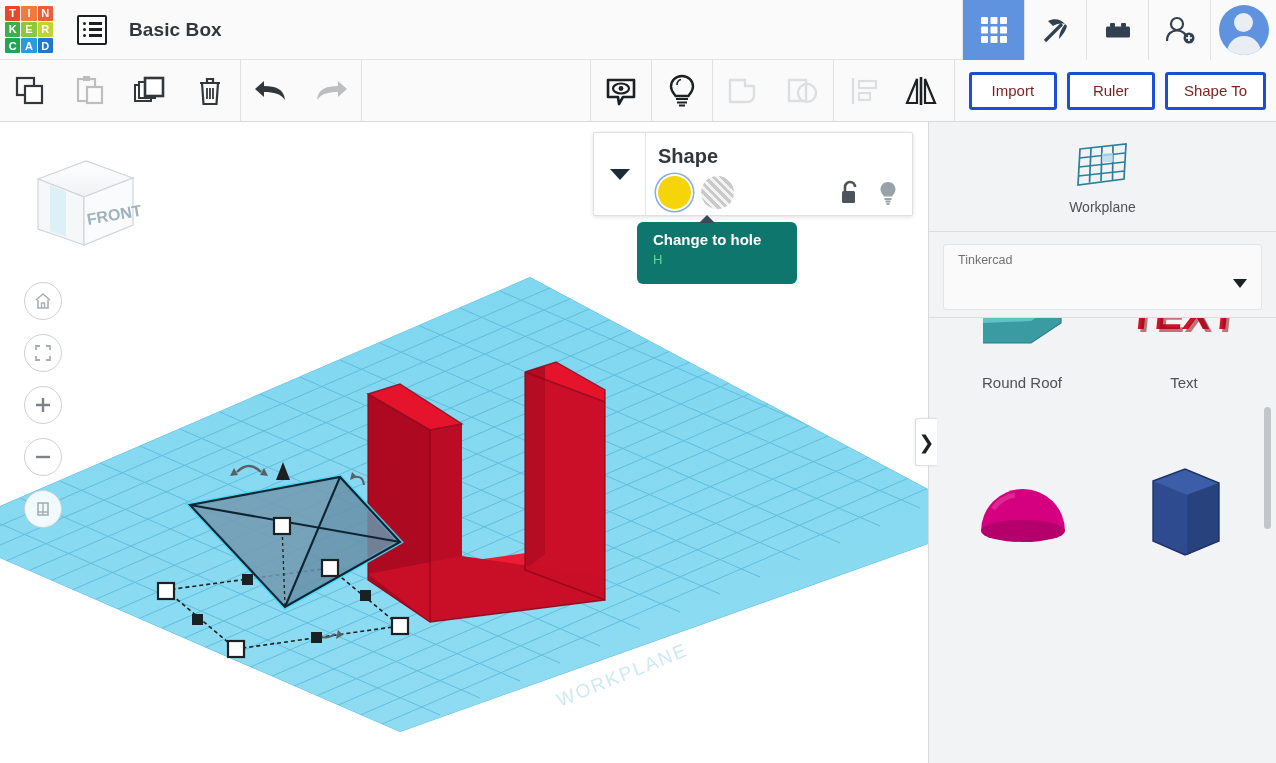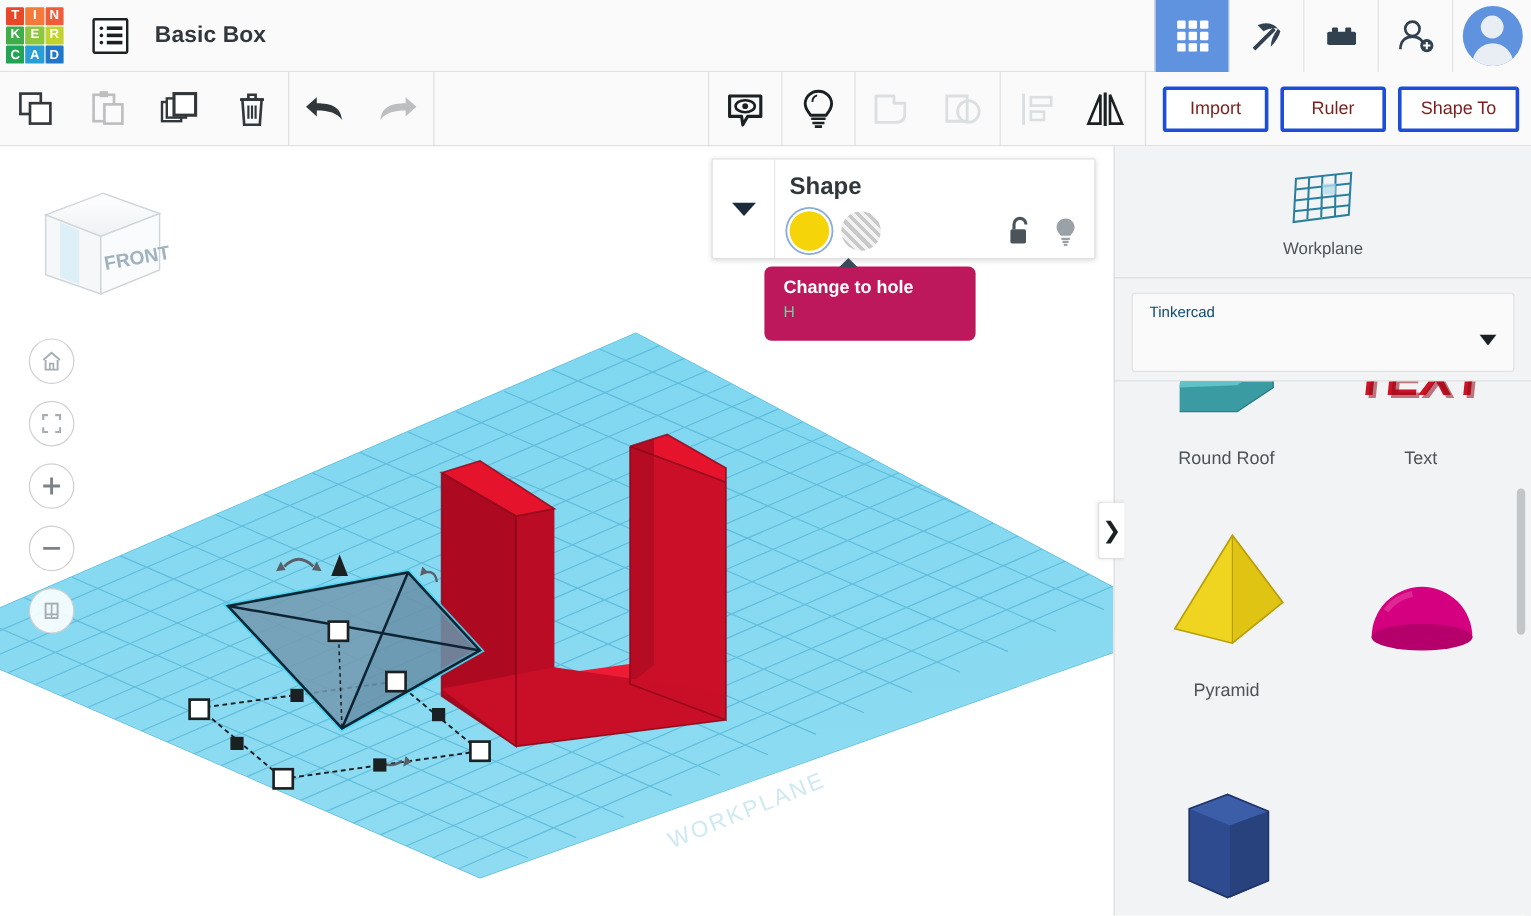--- a/index.html
+++ b/index.html
@@ -125,22 +125,22 @@
   .swatch.solid { background: #f5d40a; box-shadow: 0 0 0 2px #fff, 0 0 0 3.5px #8aadd6; }
   .swatch.hole {
     margin-left: 10px;
     background: repeating-linear-gradient(45deg, #c9c9c9 0 3px, #f2f2f2 3px 6px);
   }
   .sp-right { margin-left: auto; display: flex; align-items: center; gap: 16px; }
   .sp-icon { cursor: pointer; }
 
   
   .tooltip {
-    position: absolute; left: 637px; top: 222px; width: 176px; height: 62px;
-    background: #be185d; border-radius: 6px; padding: 9px 14px 0 16px;
+    position: absolute; left: 637px; top: 222px; width: 160px; height: 62px;
+    background: #0f766e; border-radius: 6px; padding: 9px 14px 0 16px;
     color: #fff;
   }
   .tooltip:before {
     content: ""; position: absolute; left: 62px; top: -7px;
     border-left: 8px solid transparent; border-right: 8px solid transparent;
     border-bottom: 8px solid #3a4a5a;
   }
   .tt-title { font-size: 15px; font-weight: bold; }
   .tt-key { font-size: 13px; color: #5fd8a0; margin-top: 4px; }
 
@@ -165,21 +165,21 @@
   .sb-tool {
     flex: 1; display: flex; flex-direction: column; align-items: center;
     justify-content: center; cursor: pointer; gap: 8px;
   }
   .sb-tool-label { font-size: 14px; color: #4d5256; }
   .sb-dropdown {
     margin: 12px 14px 0 14px; height: 66px; background: #fafafa;
     border: 1px solid #e2e3e4; border-radius: 3px; padding: 8px 14px;
     position: relative; cursor: pointer;
   }
-  .sb-dd-sub { font-size: 12.5px; color: #0c4a6e; }
+  .sb-dd-sub { font-size: 12.5px; color: #737373; }
   .sb-dd-main { font-size: 18px; color: #32373b; margin-top: 3px; }
   .sb-dd-caret {
     position: absolute; right: 14px; top: 34px; width: 0; height: 0;
     border-left: 7px solid transparent; border-right: 7px solid transparent;
     border-top: 9px solid #1b2022;
   }
   .sb-grid {
     position: absolute; top: 196px; left: 0; width: 348px; height: 445px;
     overflow: hidden; background: #f2f3f4;
   }
@@ -639,29 +639,20 @@
           <span class="sb-cell-label">Round Roof</span>
         </div>
         <div class="sb-cell">
           <svg width="120" height="95" viewBox="0 0 120 95">
             <text x="10" y="58" font-family="Liberation Sans, sans-serif" font-size="42" font-weight="bold" fill="#cc1427" transform="skewX(-6)">TEXT</text>
             <text x="13" y="61" font-family="Liberation Sans, sans-serif" font-size="42" font-weight="bold" fill="#8f0d1b" transform="skewX(-6)" opacity=".55">TEXT</text>
           </svg>
           <span class="sb-cell-label">Text</span>
         </div>
 
-        <div class="sb-cell">
-          <svg width="115" height="125" viewBox="0 0 115 125">
-            <polygon points="62,12 14,90 62,102" fill="#efd520"></polygon>
-            <polygon points="62,12 104,68 62,102" fill="#e0c414"></polygon>
-            <polygon points="62,12 14,90 62,102 104,68" fill="none" stroke="#b89f08" stroke-width="1.4"></polygon>
-            <path d="M62,12 L62,102" stroke="#b89f08" stroke-width="1"></path>
-          </svg>
-          <span class="sb-cell-label">Pyramid</span>
-        </div>
 
         <div class="sb-cell">
           <svg width="115" height="125" viewBox="0 0 115 125">
             <path d="M16,80 A42,42 0 0 1 100,80 Z" fill="#d4007f"></path>
             <ellipse cx="58" cy="80" rx="42" ry="11" fill="#b5006c"></ellipse>
             <path d="M28,58 A34,34 0 0 1 50,44" stroke="#e94ba7" stroke-width="5" fill="none" opacity=".5"></path>
           </svg>
           <span class="sb-cell-label"></span>
         </div>
         <div class="sb-cell">

